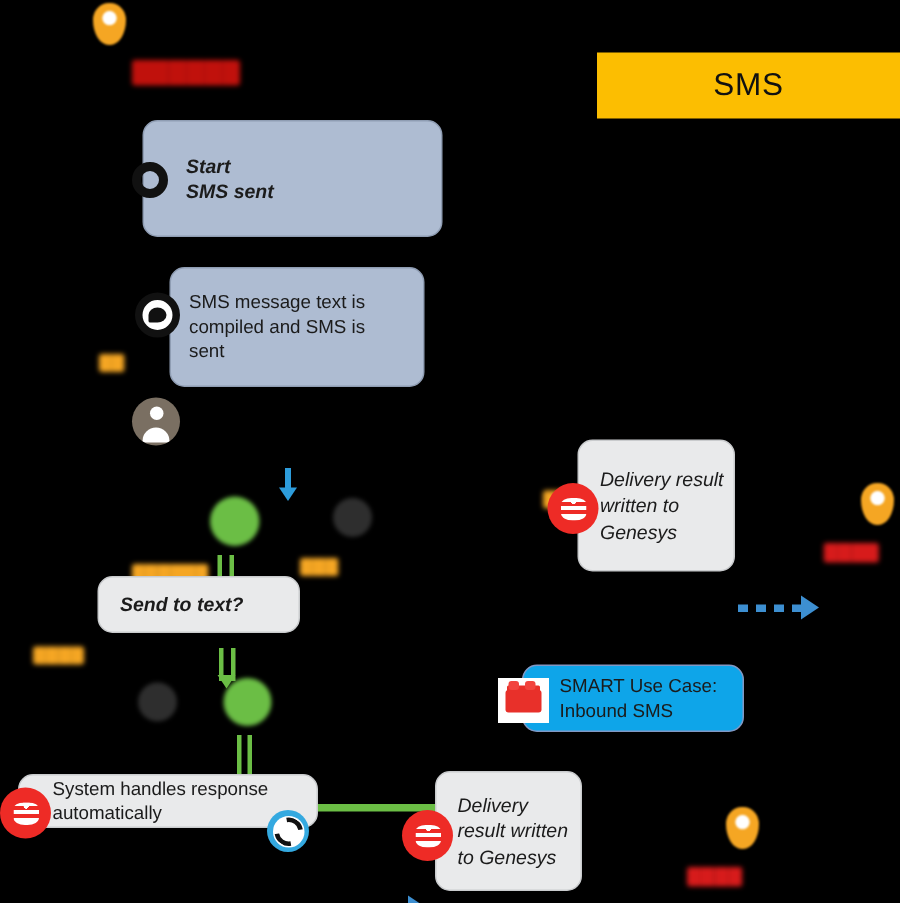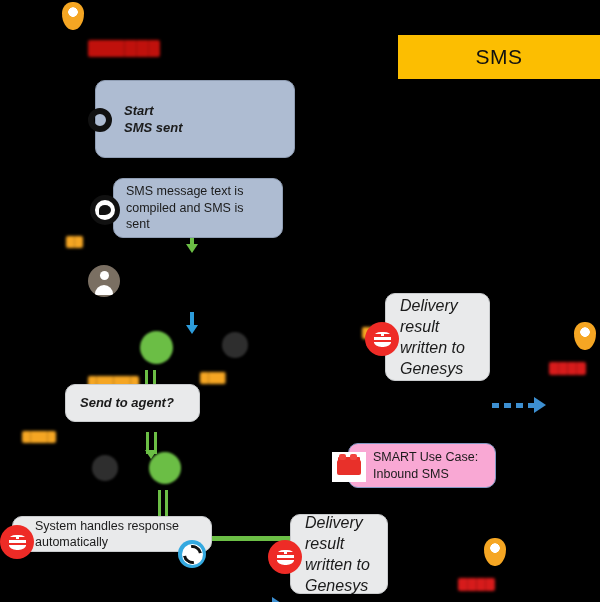--- a/index.html
+++ b/index.html
@@ -49,25 +49,25 @@
   .node{
     position:absolute;
     box-sizing:border-box;
     display:flex;
     align-items:center;
     padding-left:34px;
     border-radius:10px;
   }
   .node .txt{font-size:12.5px;line-height:1.32;color:#1b1b1b;z-index:2;}
   .node .txt.bi{font-weight:bold;font-style:italic;font-size:13px;}
-  .node .txt.it{font-style:italic;font-size:16px;}
+  .node .txt.it{font-style:italic;font-size:13px;}
 
   .n-blue{background:#AEBCD2;border:1px solid #8f9db3;}
   .n-gray{background:#E9EAEB;border:1px solid #c9cbcd;}
-  .n-blue2{background:#f9a8d4;border:1px solid #8298c4;}
+  .n-blue2{background:#0ea5e9;border:1px solid #8298c4;}
 
   
   .ic{position:absolute;z-index:3;}
 
   .ic-start{
     width:24px;height:24px;border-radius:50%;
     border:6px solid #111;background:transparent;
     box-sizing:border-box;
   }
   .ic-bubble{
@@ -201,40 +201,40 @@
   <div class="abs" style="left:388px;top:550px;">
     <div class="abs solid-blue" style="left:0;top:0;width:62px;"></div>
     <div class="abs" style="left:58px;top:-6px;width:0;height:0;border-top:8px solid transparent;border-bottom:8px solid transparent;border-left:12px solid #3D8FD1;"></div>
   </div>
 
   <div class="node n-blue" style="left:95px;top:80px;width:200px;height:78px;padding-left:28px;align-items:center;">
     <div class="txt bi"><span>Start</span><br><span>SMS sent</span></div>
   </div>
   <div class="ic ic-start" style="left:88px;top:108px;"></div>
 
-  <div class="node n-blue" style="left:113px;top:178px;width:170px;height:60px;padding-left:12px;">
+  <div class="node n-blue" style="left:113px;top:178px;width:170px;height:80px;padding-left:12px;">
     <div class="txt" style="max-width:140px;">SMS message text is compiled and SMS is sent</div>
   </div>
   <div class="ic ic-bubble" style="left:90px;top:195px;">
     <div class="b"></div>
   </div>
   <div class="abs redact orange" style="left:66px;top:201px;font-size:12px;">██</div>
 
   <div class="ic ic-person" style="left:88px;top:265px;">
     <div class="head"></div>
       <div class="body"></div>
   </div>
 
   <div class="gw green" style="left:140px;top:331px;width:33px;height:33px;"></div>
   <div class="abs redact orange" style="left:88px;top:341px;font-size:12px;">██████</div>
   <div class="abs redact orange" style="left:200px;top:337px;font-size:12px;">███</div>
   <div class="gw dark" style="left:222px;top:332px;width:26px;height:26px;"></div>
 
   <div class="node n-gray" style="left:65px;top:384px;width:135px;height:38px;padding-left:14px;">
-    <div class="txt bi">Send to agent?</div>
+    <div class="txt bi">Send to text?</div>
   </div>
   <div class="abs redact orange" style="left:22px;top:396px;font-size:12px;">████</div>
 
   <div class="gw dark" style="left:92px;top:455px;width:26px;height:26px;"></div>
   <div class="gw green" style="left:149px;top:452px;width:32px;height:32px;"></div>
 
   <div class="node n-gray" style="left:385px;top:293px;width:105px;height:88px;padding-left:14px;">
     <div class="txt it">Delivery result written to Genesys</div>
   </div>
   <div class="ic ic-db" style="left:365px;top:322px;">

